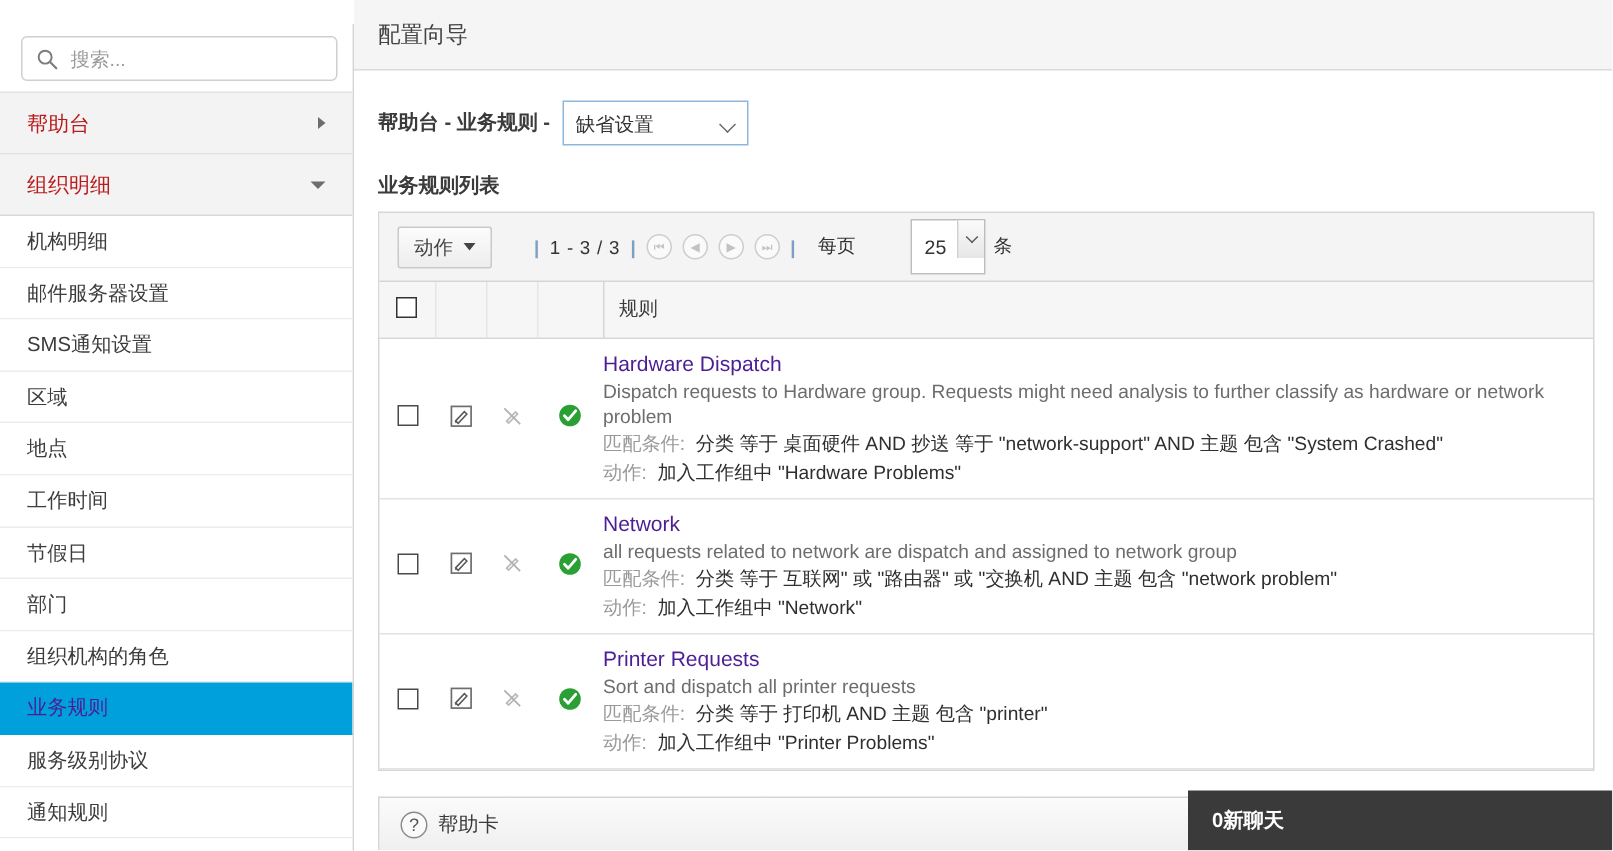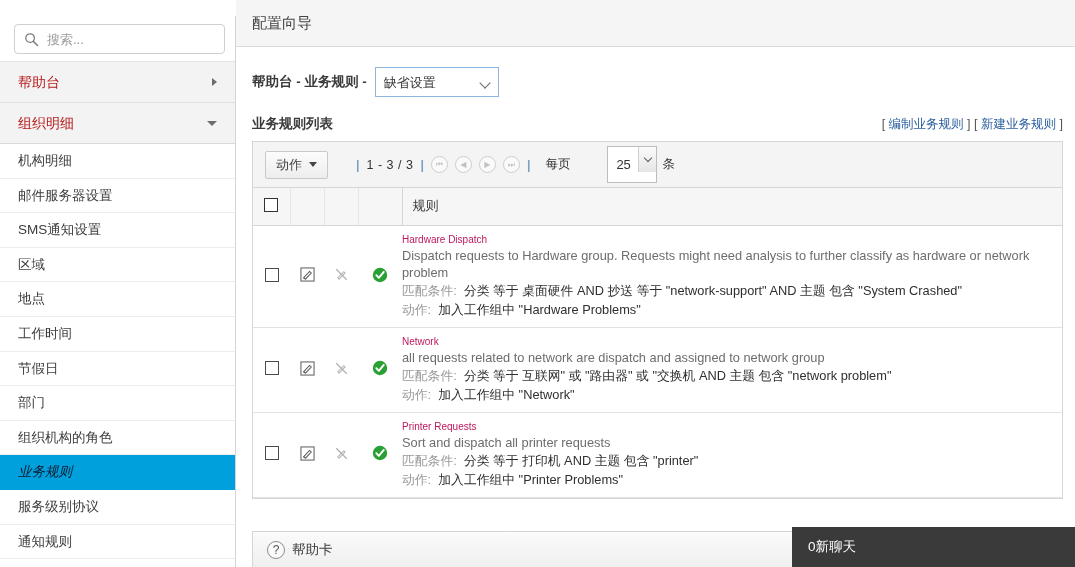--- a/index.html
+++ b/index.html
@@ -68,21 +68,21 @@
   .nav-item {
     height: 34.6px; line-height: 34.6px;
     padding: 0 18px;
     font-size: 13.5px;
     color: #3c3c3c;
     border-bottom: 1px solid #ececec;
     background: #fff;
     cursor: pointer;
     white-space: nowrap;
   }
-  .nav-item.active { background: #00a0dd; color: #0f172a; border-bottom-color: #00a0dd; font-style: italic; }
+  .nav-item.active { background: #00a0dd; color: #4c1d95; border-bottom-color: #00a0dd; }
 
   
   .main { flex: 1 1 auto; height: 567px; position: relative; background: #fff; overflow: hidden; }
 
   .topbar {
     height: 47px;
     background: #f5f5f5;
     border-bottom: 1px solid #dcdcdc;
     display: flex; align-items: center; justify-content: space-between;
     padding: 0 10px 0 16px;
@@ -229,21 +229,21 @@
 
   .cbx {
     width: 14px; height: 14px;
     border: 1px solid #4a4a4a;
     background: #fff;
     display: inline-block;
     cursor: pointer;
   }
   .cbx.hd { border-color: #333; }
 
-  .rulename { color: #be185d; font-size: 10px; margin-bottom: 2px; cursor: pointer; }
+  .rulename { color: #4c1d95; font-size: 14px; margin-bottom: 2px; cursor: pointer; }
   .ruledesc { color: #6d6d6d; font-size: 12.8px; line-height: 17px; }
   .ruleline { font-size: 12.8px; line-height: 19px; color: #2f2f2f; }
   .lbl { color: #9a9a9a; }
 
   .helpcard {
     position: absolute;
     left: 16px; right: 12px; bottom: 0;
     height: 36px;
     border: 1px solid #d6d6d6;
     border-bottom: 0;
@@ -263,20 +263,21 @@
   .chatbar {
     position: absolute;
     right: 0; bottom: 0;
     width: 283px; height: 40px;
     background: #3a3a3a;
     color: #fff;
     display: flex; align-items: center;
     padding-left: 16px;
     font-size: 13.5px;
     cursor: pointer;
+    font-weight: bold;
   }
 </style>
 </head>
 <body>
 
 <div id="app">
 
   <div class="sidebar">
 
     <div class="search-wrap">
@@ -325,28 +326,20 @@
     <div class="crumbrow">
       <span class="crumbtext">帮助台 - 业务规则 -</span>
       <span class="selwrap">
         <span class="selbtnbg"></span>
         <select class="sel" id="settings-select"><option>缺省设置</option></select>
       </span>
     </div>
 
     <div class="listheader">
       <div class="listtitle">业务规则列表</div>
-      <div class="links">
-        <span class="brk">[</span>
-        <a>编制业务规则</a>
-        <span class="brk">]</span>
-        <span class="brk">[</span>
-        <a>新建业务规则</a>
-        <span class="brk">]</span>
-      </div>
     </div>
 
     <div class="panel">
 
       <div class="toolbar">
         <div class="actbtn">
           <span>动作</span>
           <span class="dn"></span>
         </div>
 

